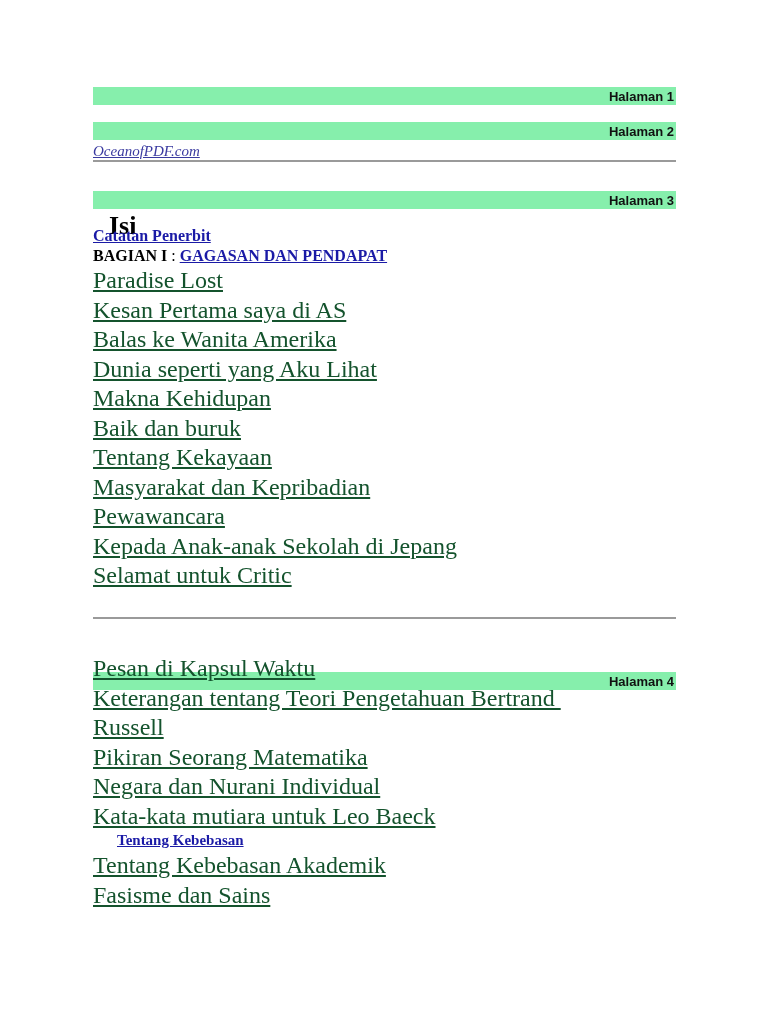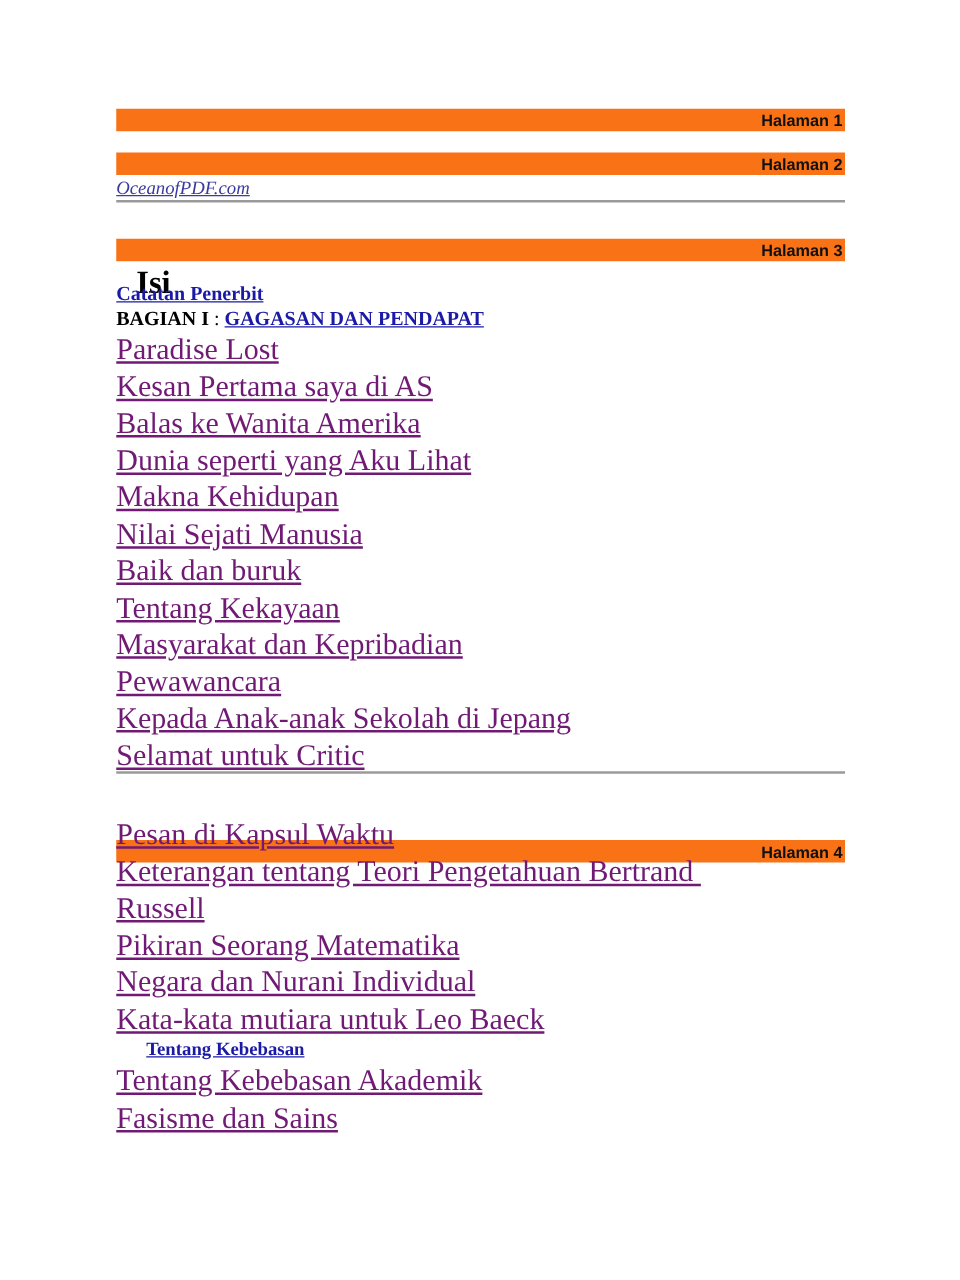--- a/index.html
+++ b/index.html
@@ -18,21 +18,21 @@
       position: absolute;
       left: 93px;
       top: 0;
       width: 583px;
     }
     .page-bar {
       position: absolute;
       left: 0;
       width: 583px;
       height: 18px;
-      background: #f97316;
+      background: #86efac;
       text-align: right;
       box-sizing: border-box;
       padding-right: 2px;
       font-family: "Liberation Sans", sans-serif;
       font-weight: bold;
       font-size: 13px;
       line-height: 19px;
       color: #111111;
     }
     .sep {
@@ -93,21 +93,21 @@
       padding: 0;
       list-style: none;
     }
     .toc-list li {
       font-size: 24px;
       line-height: 29.5px;
       height: 29.5px;
       white-space: nowrap;
     }
     .toc-list a {
-      color: #701a75;
+      color: #14532d;
       text-decoration: underline;
     }
     .sub-heading {
       position: absolute;
       left: 0;
       top: 830px;
       font-size: 15px;
       line-height: 20px;
       font-weight: bold;
       margin-left: 24px;
@@ -138,21 +138,20 @@
   <div class="bagian">
     <span>BAGIAN I</span><span class="colon"> : </span><a class="small-link">GAGASAN DAN PENDAPAT</a>
   </div>
 
   <ul class="toc-list" style="top:266px;">
     <li><a>Paradise Lost</a></li>
     <li><a>Kesan Pertama saya di AS</a></li>
     <li><a>Balas ke Wanita Amerika</a></li>
     <li><a>Dunia seperti yang Aku Lihat</a></li>
     <li><a>Makna Kehidupan</a></li>
-    <li><a>Nilai Sejati Manusia</a></li>
     <li><a>Baik dan buruk</a></li>
     <li><a>Tentang Kekayaan</a></li>
     <li><a>Masyarakat dan Kepribadian</a></li>
     <li><a>Pewawancara</a></li>
     <li><a>Kepada Anak-anak Sekolah di Jepang</a></li>
     <li><a>Selamat untuk Critic</a></li>
   </ul>
   <div class="sep" style="top:617px;"></div>
 
   <div class="page-bar" style="top:672px;">

